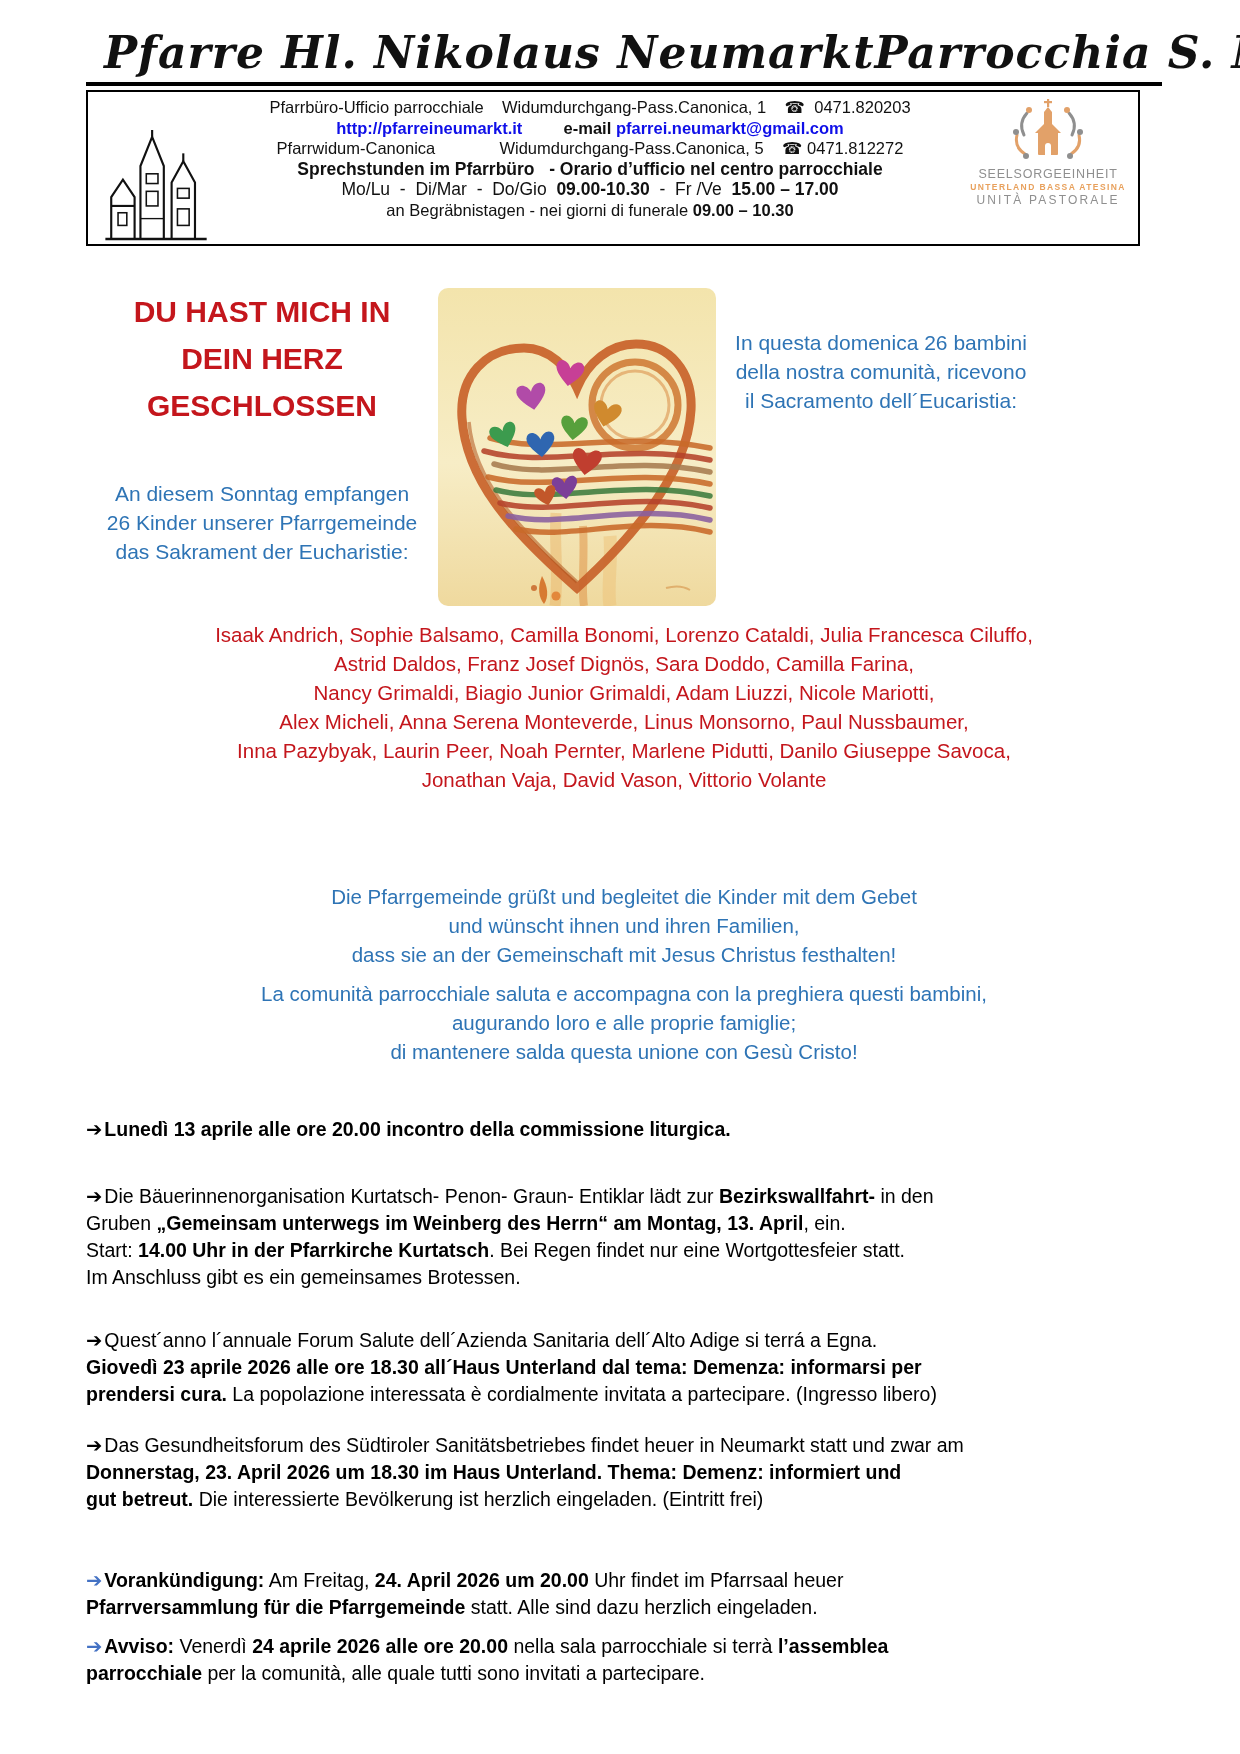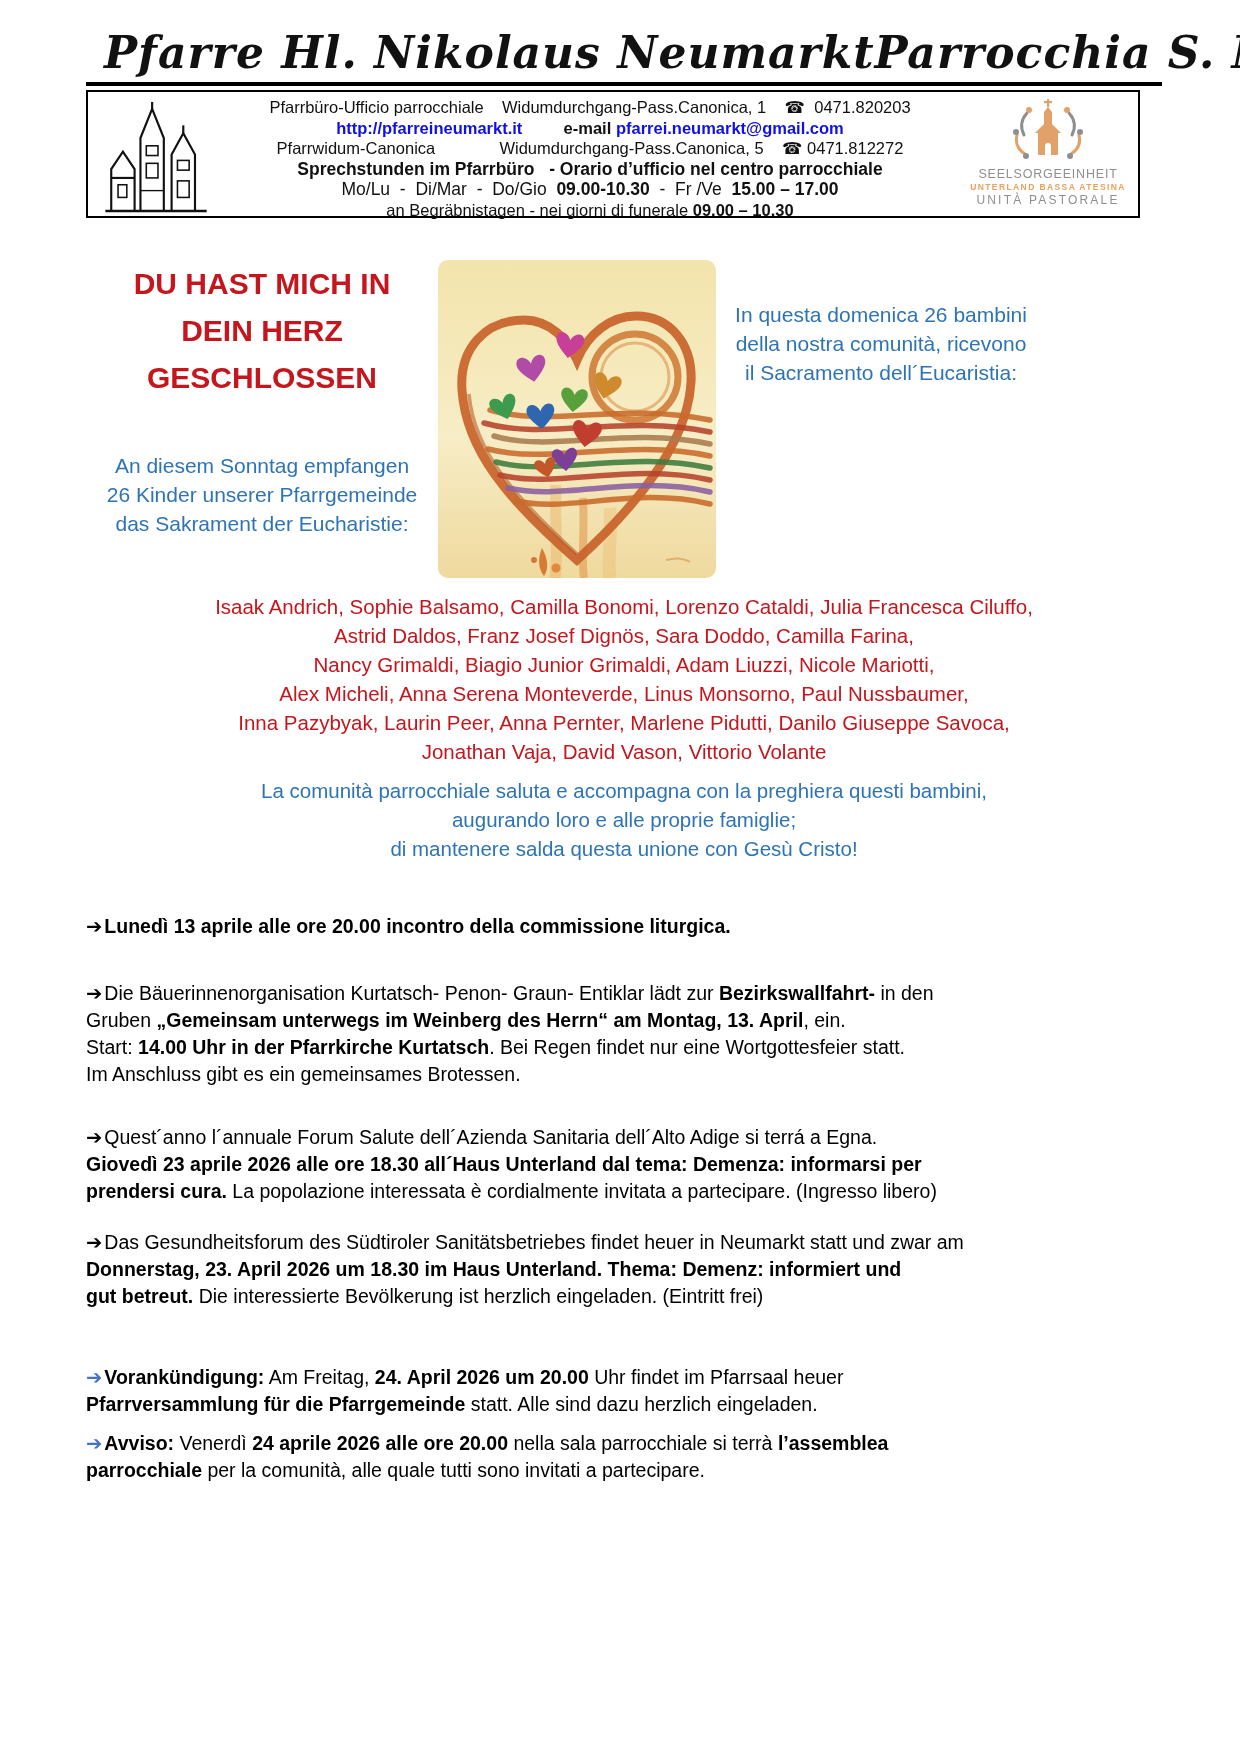--- a/index.html
+++ b/index.html
@@ -16,21 +16,21 @@
     border-bottom:4px solid #000;padding:0 4px 6px 18px;}
   .masthead .title{
     font-family:"DejaVu Serif","Liberation Serif",serif;
     font-style:italic;font-weight:bold;font-size:44px;line-height:1.05;
     letter-spacing:1px;white-space:nowrap;
   }
   .masthead .title.it{margin-right:118px;}
 
   
   .infobox{border:2px solid #000;margin-top:4px;margin-right:22px;
-    display:flex;align-items:stretch;height:128px;box-sizing:border-box;
+    display:flex;align-items:stretch;height:156px;box-sizing:border-box;
     padding:3px 6px 3px 10px;}
   .infobox .church{width:118px;display:flex;align-items:flex-end;justify-content:center;}
   .infobox .center{flex:1;text-align:center;font-size:16.5px;line-height:20.5px;padding-top:2px;}
   .infobox .center .row4{font-weight:bold;font-size:17.5px;}
   .infobox .center .row5{font-size:17.5px;}
   .logo{width:168px;text-align:center;padding-top:2px;}
   .logo .l1{color:var(--gray,#8F8F8F);font-size:12.5px;letter-spacing:.8px;margin-top:2px;}
   .logo .l2{color:var(--orange,#E8A15D);font-size:8.5px;font-weight:bold;letter-spacing:1.4px;margin-top:1px;}
   .logo .l3{color:var(--gray,#8F8F8F);font-size:12px;letter-spacing:2.2px;margin-top:1px;}
 
@@ -192,24 +192,29 @@
 della nostra comunità, ricevono
 il Sacramento dell´Eucaristia:</div>
     </div>
   </div>
 
   <div class="names">
       <div>Isaak Andrich, Sophie Balsamo, Camilla Bonomi, Lorenzo Cataldi, Julia Francesca Ciluffo,</div>
       <div>Astrid Daldos, Franz Josef Dignös, Sara Doddo, Camilla Farina,</div>
       <div>Nancy Grimaldi, Biagio Junior Grimaldi, Adam Liuzzi, Nicole Mariotti,</div>
       <div>Alex Micheli, Anna Serena Monteverde, Linus Monsorno, Paul Nussbaumer,</div>
-      <div>Inna Pazybyak, Laurin Peer, Anna Pernter, Marlene Pidutti, Danilo Giuseppe Savoca,</div>
+      <div>Inna Pazybyak, Laurin Peer, Noah Pernter, Marlene Pidutti, Danilo Giuseppe Savoca,</div>
       <div>Jonathan Vaja, David Vason, Vittorio Volante</div>
     </div>
 
+  <div class="blessing de">
+      <div>Die Pfarrgemeinde grüßt und begleitet die Kinder mit dem Gebet</div>
+      <div>und wünscht ihnen und ihren Familien,</div>
+      <div>dass sie an der Gemeinschaft mit Jesus Christus festhalten!</div>
+    </div>
   <div class="blessing it">
       <div>La comunità parrocchiale saluta e accompagna con la preghiera questi bambini,</div>
       <div>augurando loro e alle proprie famiglie;</div>
       <div>di mantenere salda questa unione con Gesù Cristo!</div>
     </div>
 
   <div class="announcements">
     <p class="ann ann1">
       <span class="arrow">➔</span><span><span class="b">Lunedì 13 aprile alle ore 20.00 incontro della commissione liturgica.</span></span>
     </p>

